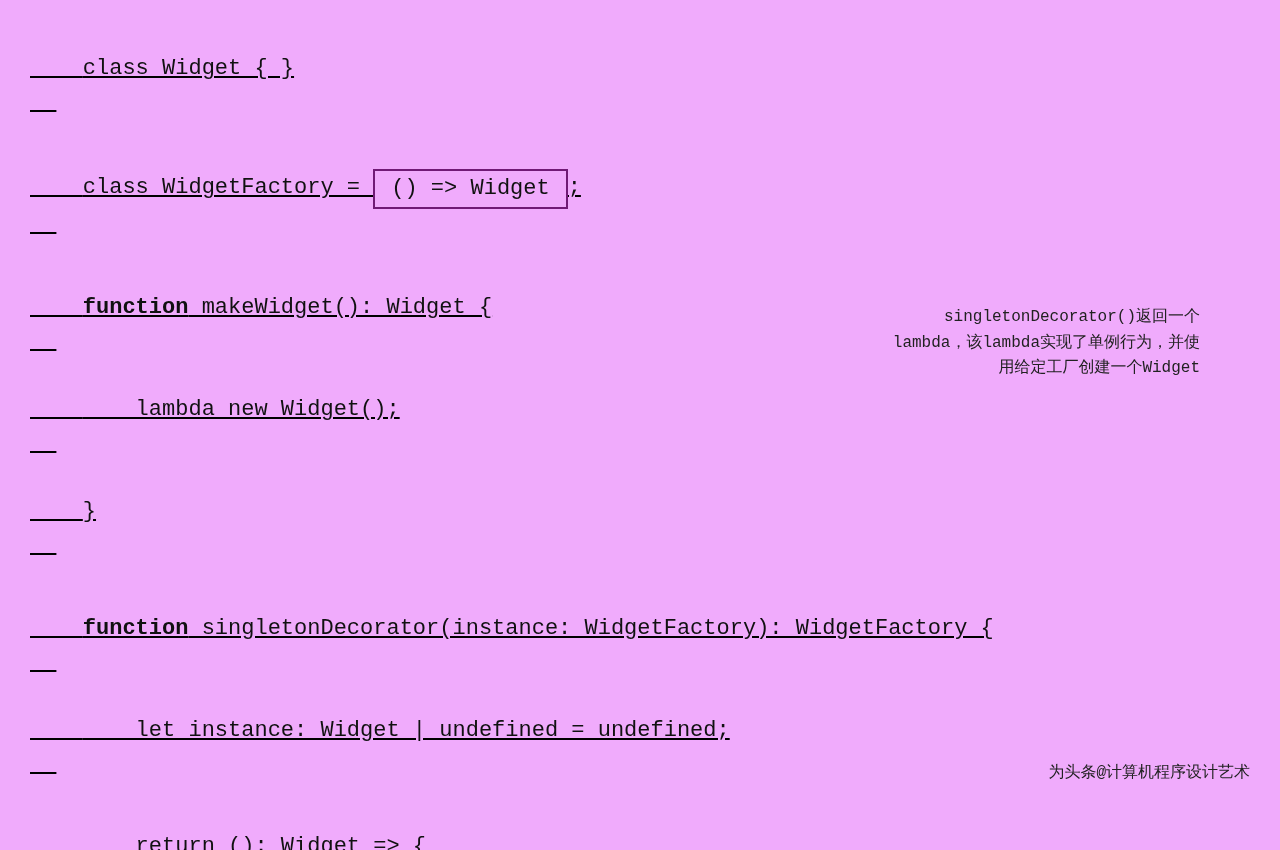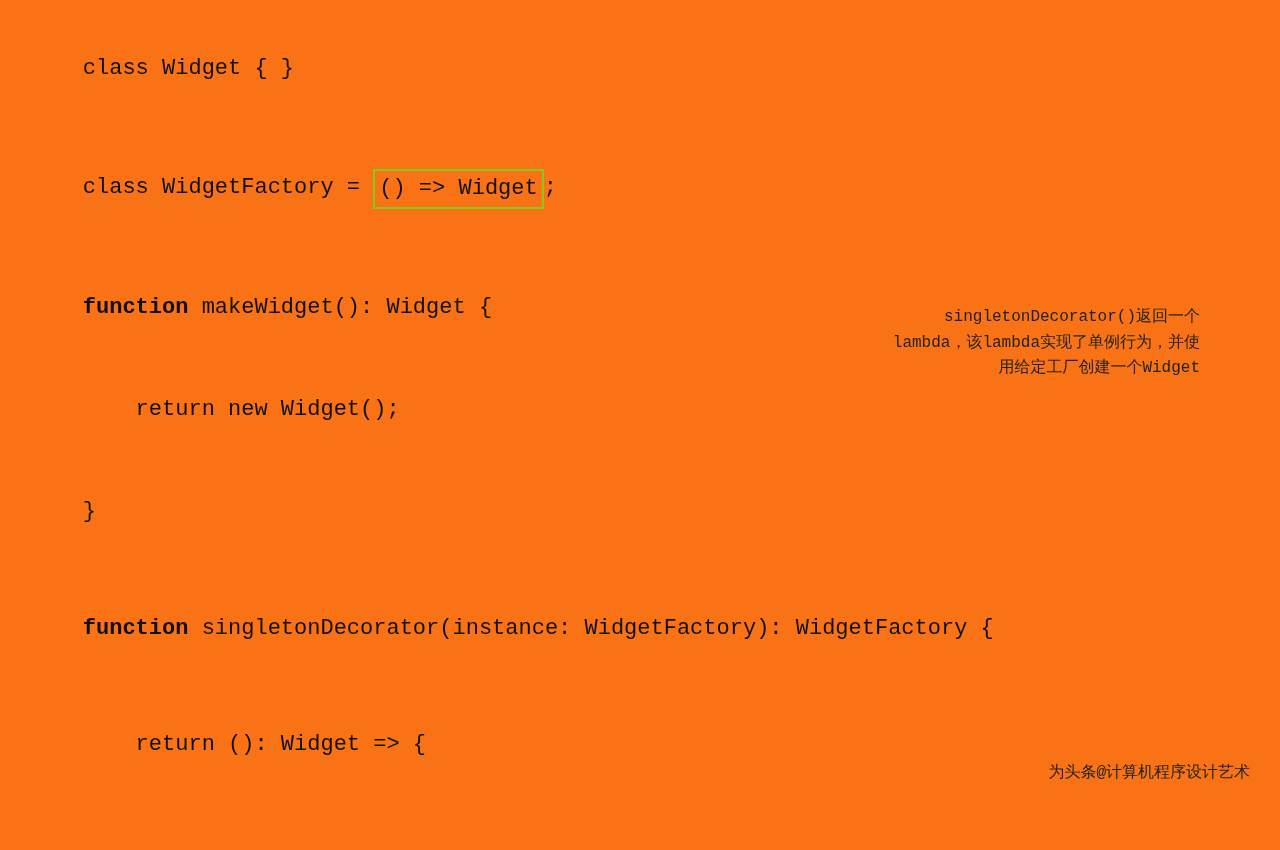--- a/index.html
+++ b/index.html
@@ -17,21 +17,22 @@
       position: relative;
     }
 
     .code-area {
       position: absolute;
       top: 0;
       left: 0;
       width: 1280px;
       height: 850px;
       padding: 18px 30px;
-      background: #f97316;
+      background: #f0abfc;
+      text-decoration: underline;
     }
 
     .code-line {
       font-family: 'Courier New', Courier, monospace;
       font-size: 22px;
       line-height: 1.55;
       color: #111111;
       white-space: pre;
       position: relative;
     }
@@ -41,22 +42,22 @@
       text-align: center;
     }
 
     .spacer {
       height: 14px;
     }
 
     
     .boxed-type {
       display: inline-block;
-      border: 2px solid #84cc16;
-      padding: 1px 4px;
+      border: 2px solid #701a75;
+      padding: 1px 16px;
       position: relative;
       top: 1px;
     }
 
     
     .annotation {
       position: absolute;
       font-family: 'Courier New', Courier, monospace;
       font-size: 16px;
       color: #222;
@@ -115,30 +116,33 @@
   <div class="code-line">
     <span>class WidgetFactory = </span><span class="boxed-type">() =&gt; Widget</span><span>;</span>
   </div>
 
   <div class="spacer"></div>
 
   <div class="code-line">
     <span class="keyword-bold">function</span><span> makeWidget(): Widget {</span>
   </div>
   <div class="code-line">
-    <span>    return new Widget();</span>
+    <span>    lambda new Widget();</span>
   </div>
   <div class="code-line">
     <span>}</span>
   </div>
 
   <div class="spacer"></div>
 
   <div class="code-line">
     <span class="keyword-bold">function</span><span> singletonDecorator(instance: WidgetFactory): WidgetFactory {</span>
+  </div>
+  <div class="code-line">
+    <span>    let instance: Widget | undefined = undefined;</span>
   </div>
 
   <div class="spacer"></div>
 
   <div class="code-line">
     <span>    return (): Widget =&gt; {</span>
   </div>
 
 </div>
 

